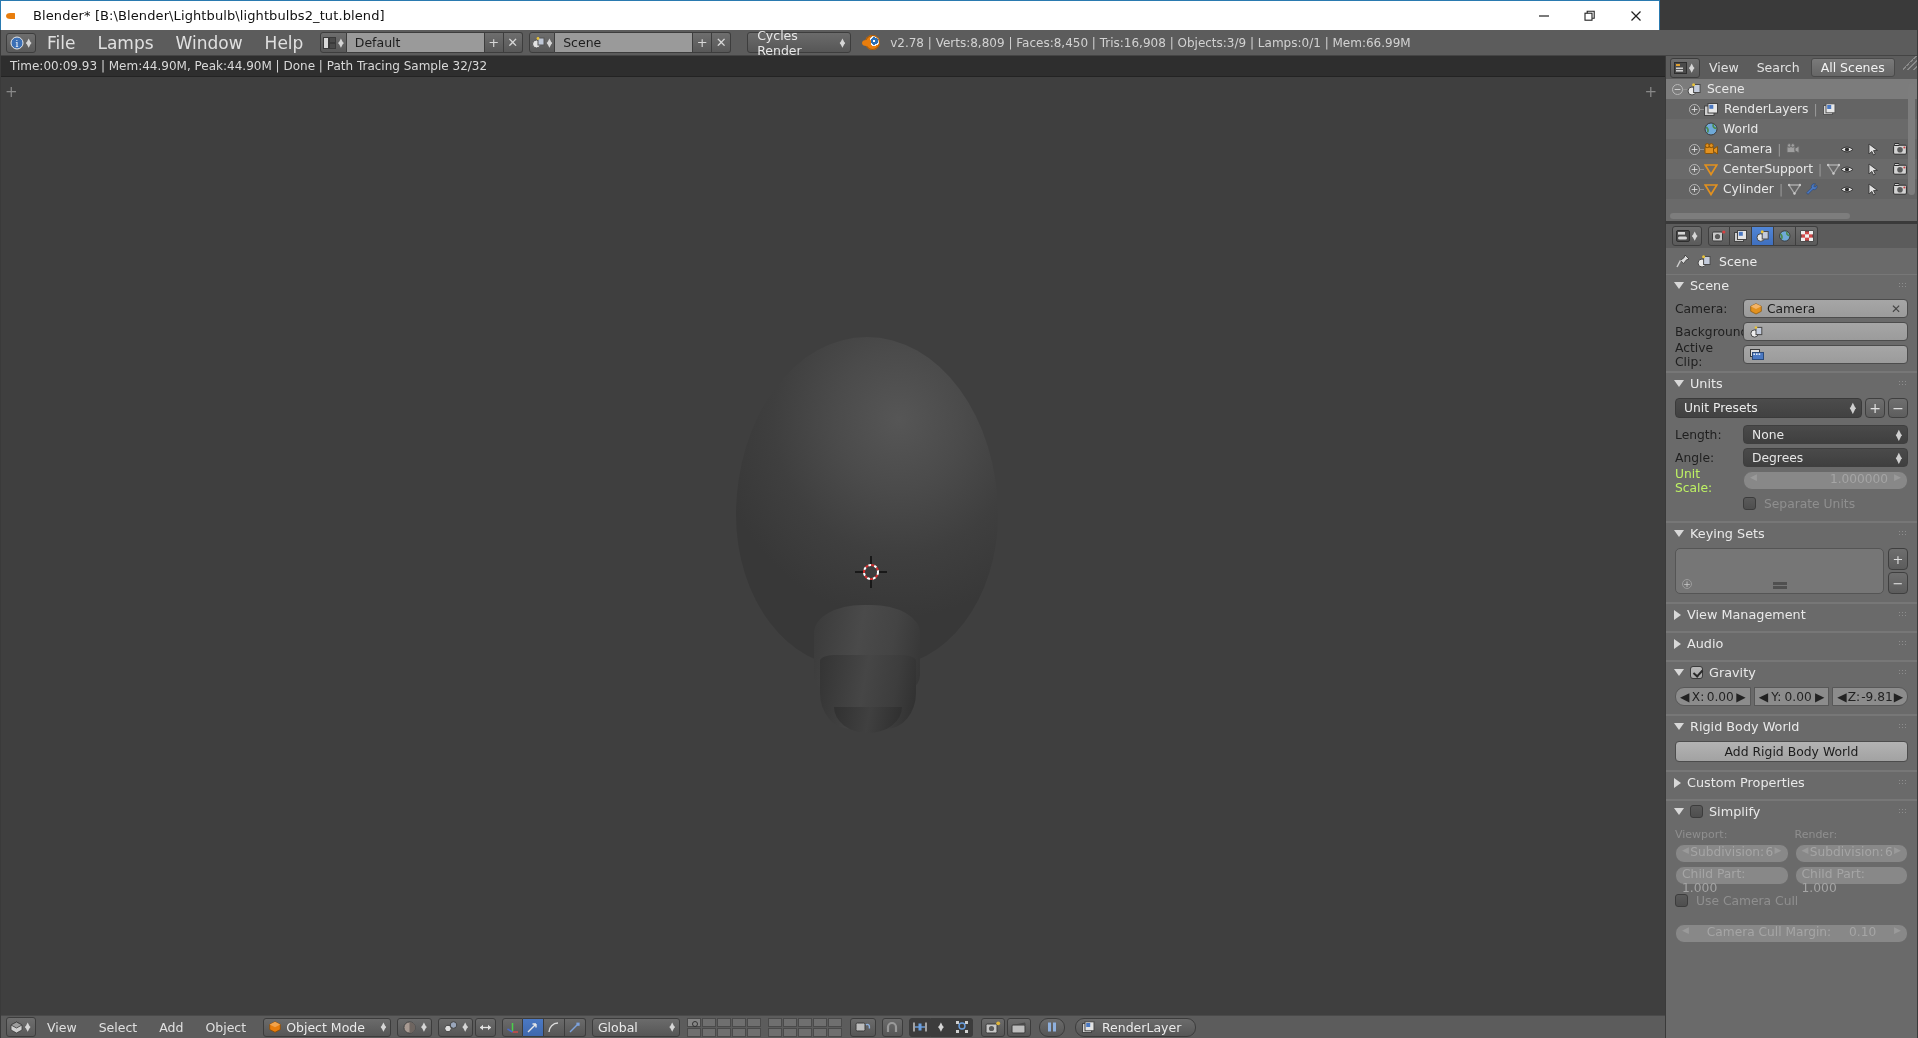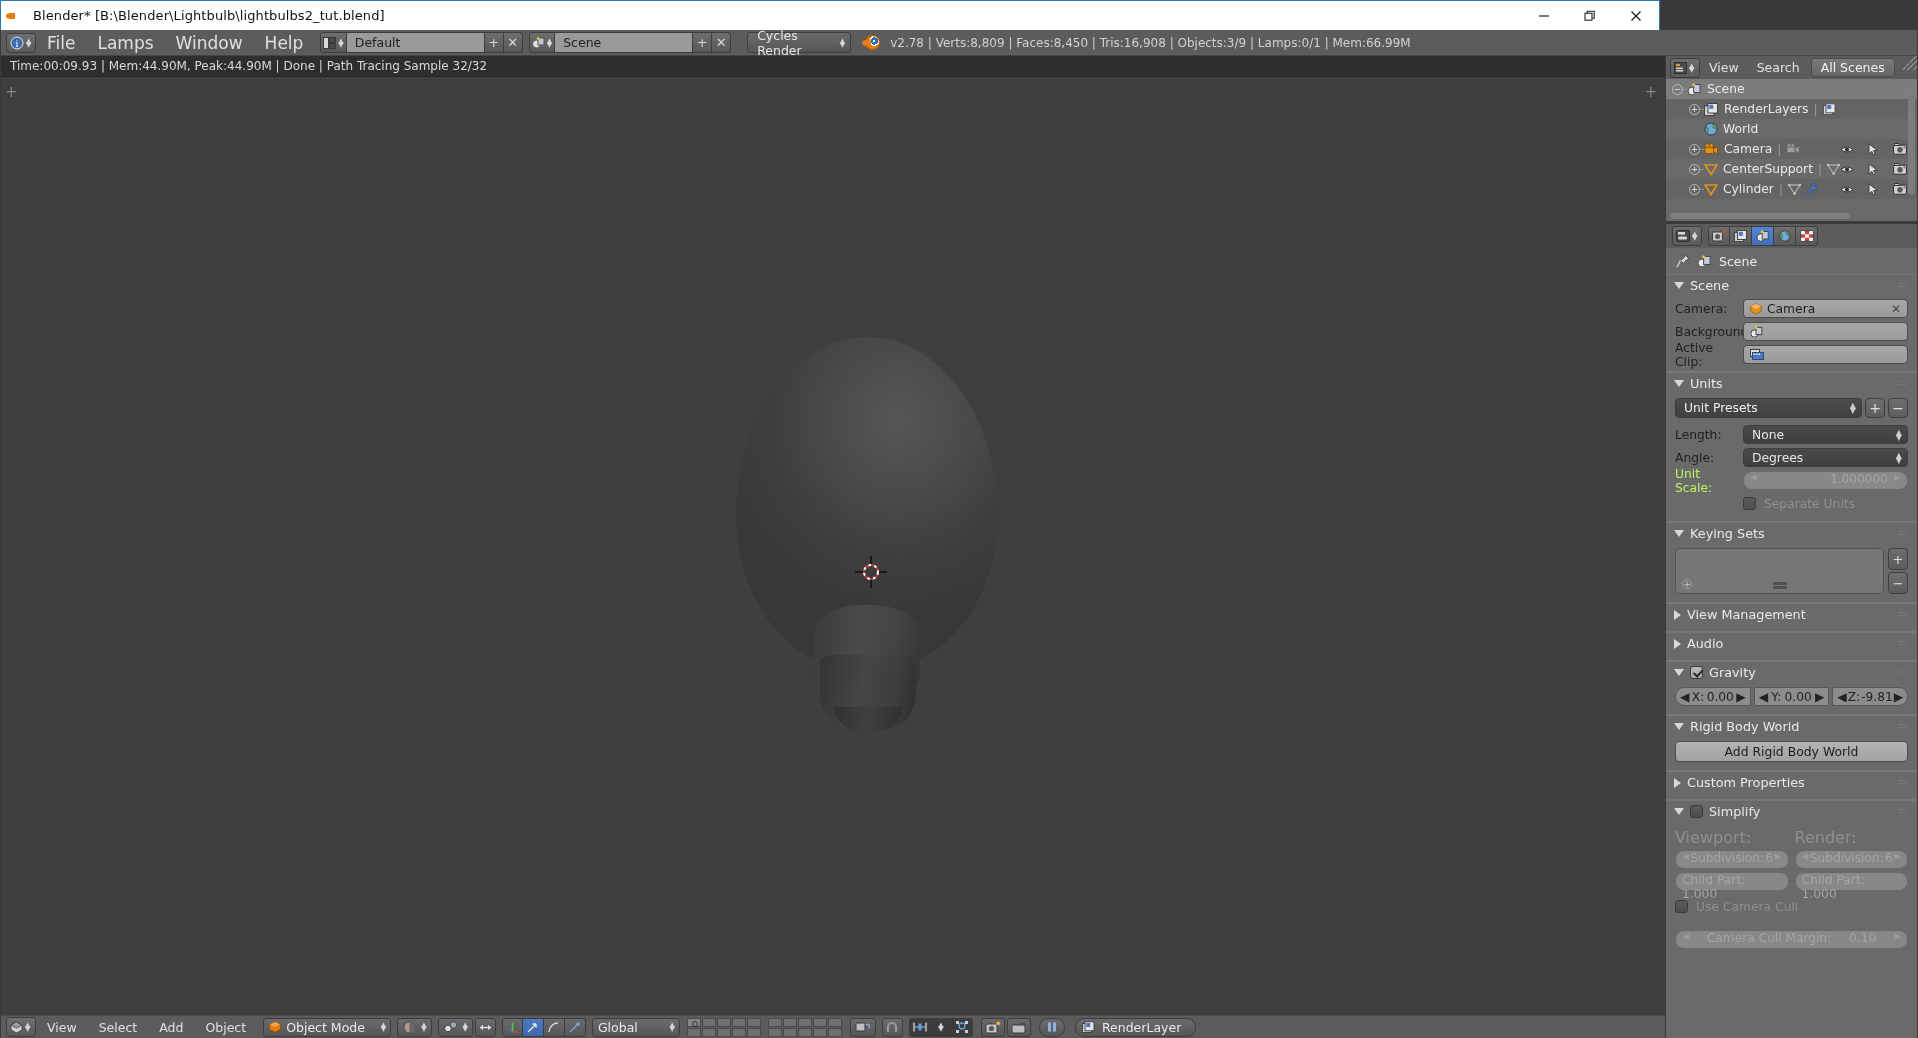--- a/index.html
+++ b/index.html
@@ -351,21 +351,21 @@
   }
   .keying-btns { width: 20px; display: flex; flex-direction: column; gap: 2px; }
   .kbtn {
     flex: 1; background: linear-gradient(#6e6e6e,#5c5c5c);
     border: 1px solid #3f3f3f; border-radius: 4px;
     display: flex; align-items: center; justify-content: center;
     color: #dedede; font-size: 13px;
   }
   .twocol { display: flex; gap: 6px; margin: 3px 9px 0 9px; }
   .twocol > * { flex: 1; }
-  .collabel { font-size: 16px; color: #8f8f8f; }
+  .collabel { font-size: 11px; color: #8f8f8f; }
   .gravity-row { display: flex; gap: 3px; margin: 4px 9px 0 9px; }
   .gnum {
     flex: 1; height: 19px; background: #8c8c8c; border: 1px solid #585858;
     display: flex; align-items: center; justify-content: space-between;
     padding: 0 4px; font-size: 12.2px; color: #222;
   }
   .gnum:first-child { border-radius: 9px 0 0 9px; }
   .gnum:last-child { border-radius: 0 9px 9px 0; }
   .unitpreset-row { display: flex; margin: 4px 9px 0 9px; gap: 3px; }
   .unitpreset {

